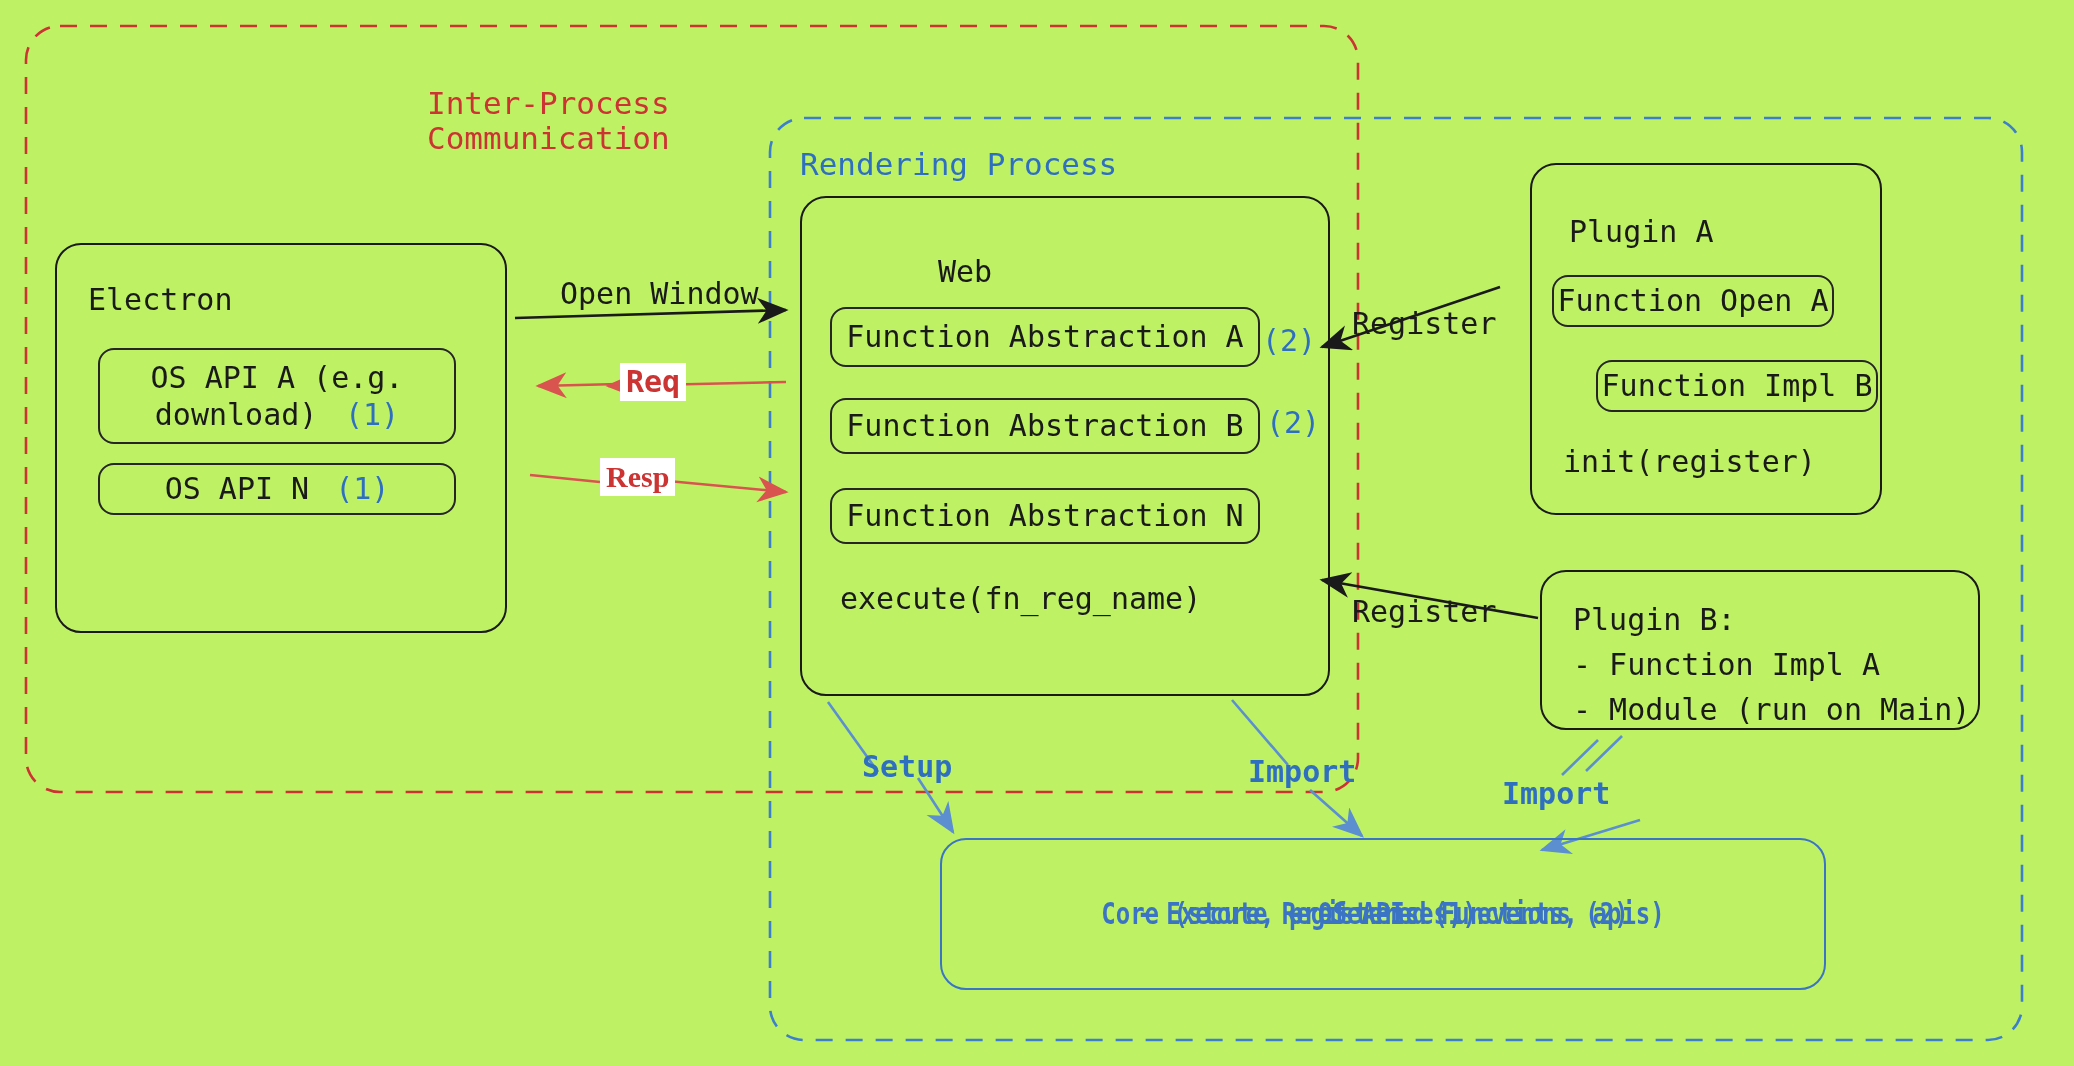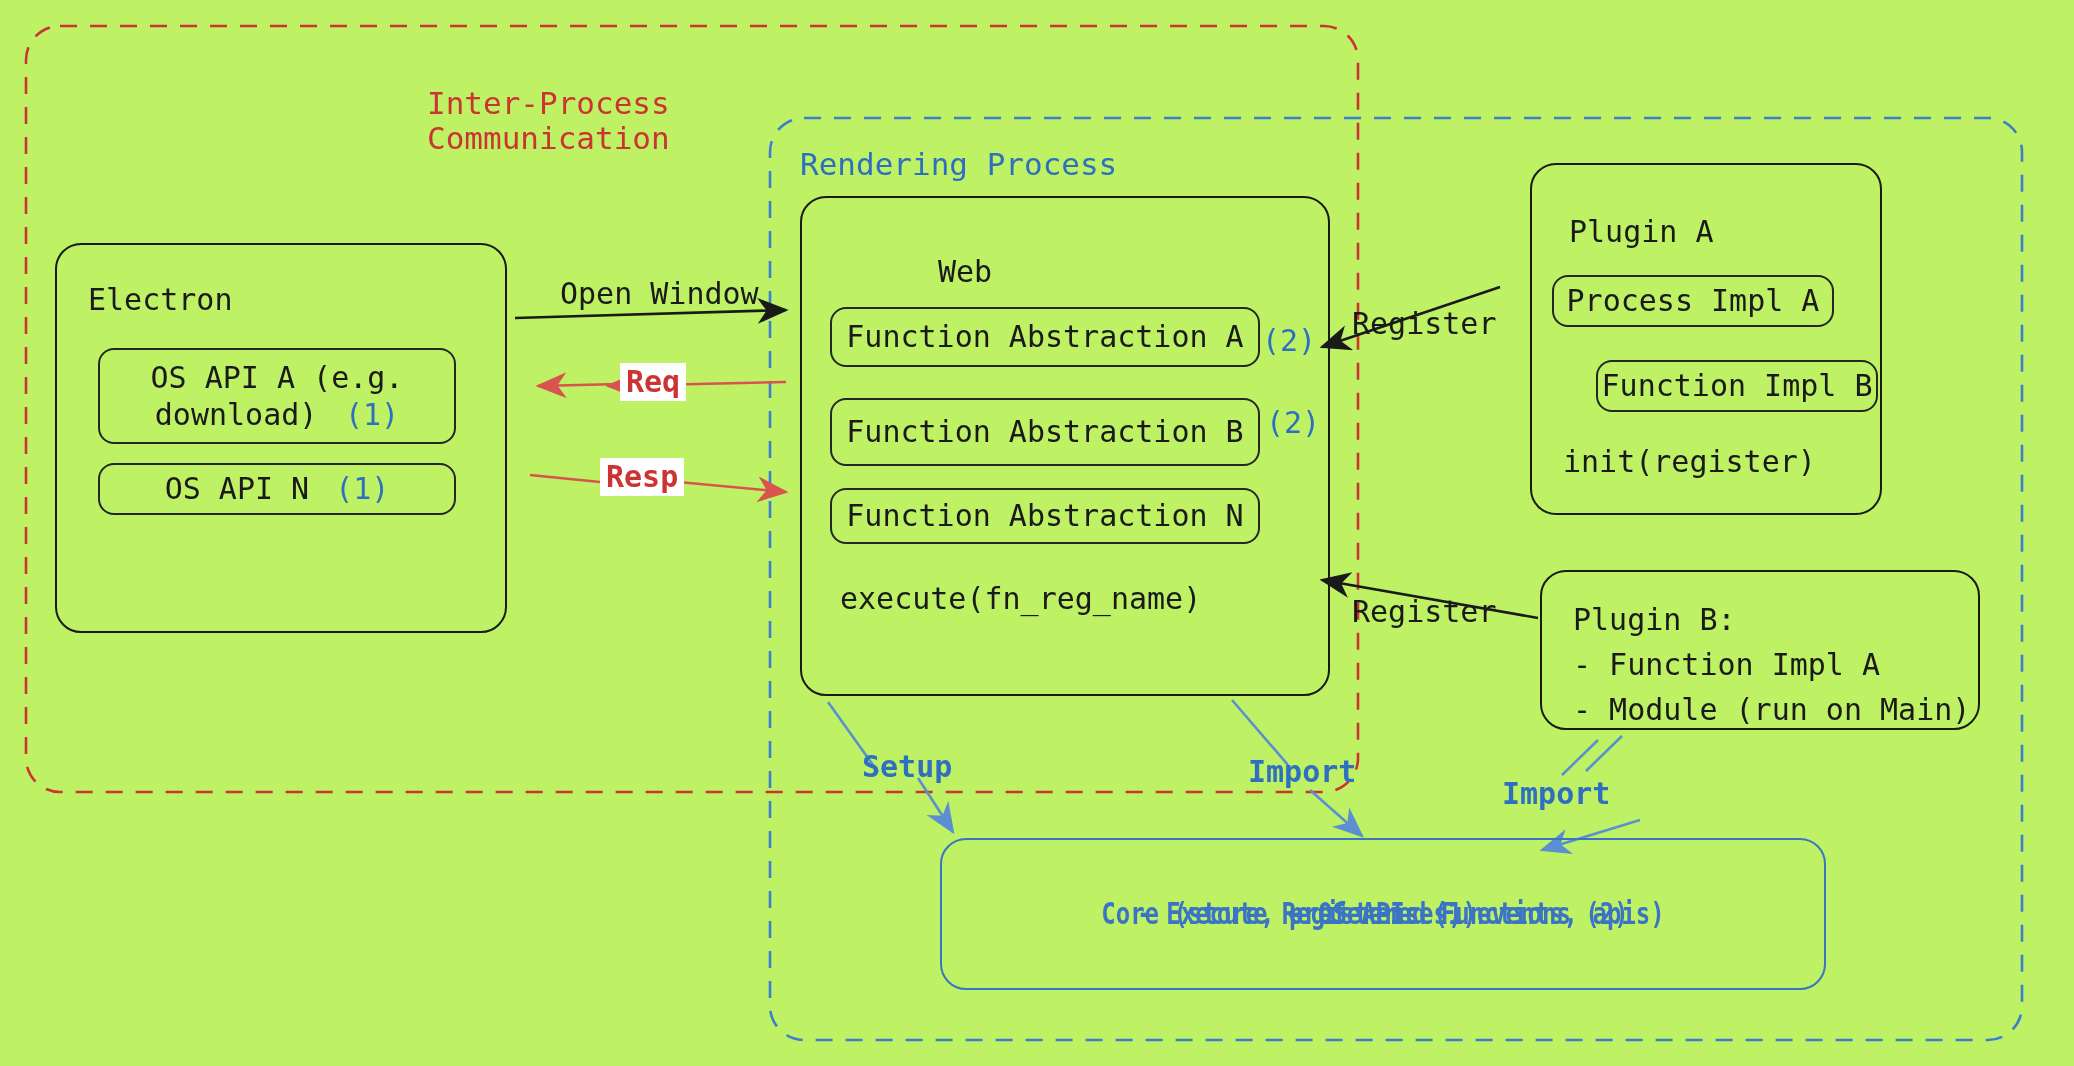--- a/index.html
+++ b/index.html
@@ -167,36 +167,36 @@
   </div>
 
   <div class="box" style="left:800px; top:196px; width:530px; height:500px;"></div>
   <div class="lbl" style="left:938px; top:253px;">Web</div>
 
   <div class="inner-box" style="left:830px; top:307px; width:430px; height:60px;">
     <span class="lbl" style="position:relative; left:0; top:0;">Function Abstraction A</span>
   </div>
   <div class="lbl lbl-num" style="left:1262px; top:322px;">(2)</div>
 
-  <div class="inner-box" style="left:830px; top:398px; width:430px; height:68px;">
+  <div class="inner-box" style="left:830px; top:398px; width:430px; height:56px;">
     <span class="lbl" style="position:relative; left:0; top:0;">Function Abstraction B</span>
   </div>
   <div class="lbl lbl-num" style="left:1266px; top:404px;">(2)</div>
 
   <div class="inner-box" style="left:830px; top:488px; width:430px; height:56px;">
     <span class="lbl" style="position:relative; left:0; top:0;">Function Abstraction N</span>
   </div>
 
   <div class="lbl" style="left:840px; top:580px;">execute(fn_reg_name)</div>
 
   <div class="box" style="left:1530px; top:163px; width:352px; height:352px;"></div>
   <div class="lbl" style="left:1563px; top:213px;margin-left:6px;">Plugin A</div>
 
   <div class="inner-box" style="left:1552px; top:275px; width:282px; height:52px;">
-    <span class="lbl" style="position:relative; left:0; top:0;">Process Impl A</span>
+    <span class="lbl" style="position:relative; left:0; top:0;">Function Open A</span>
   </div>
   <div class="inner-box" style="left:1596px; top:360px; width:282px; height:52px;">
     <span class="lbl" style="position:relative; left:0; top:0;">Function Impl B</span>
   </div>
   <div class="lbl" style="left:1563px; top:443px;">init(register)</div>
 
   <div class="box" style="left:1540px; top:570px; width:440px; height:160px;"></div>
   <div class="lbl" style="left:1573px; top:601px;">Plugin B:</div>
   <div class="lbl" style="left:1573px; top:646px;">- Function Impl A</div>
   <div class="lbl" style="left:1573px; top:691px;">- Module (run on Main)</div>
@@ -204,21 +204,21 @@
   <div class="core-box" style="left:940px; top:838px; width:886px; height:152px;">
     <div class="core-txt">Core (store, preferences, events, apis)</div>
     <div class="core-txt">- OS APIs (1)</div>
     <div class="core-txt">- Execute Registered Functions (2)</div>
   </div>
 
   <div class="lbl" style="left:560px; top:275px;">Open Window</div>
 
   <div class="lbl lbl-red" style="left:620px; top:363px; background:#fff; padding:0 6px; font-weight:bold;">Req</div>
 
-  <div class="lbl lbl-red" style="left:600px; top:458px; background:#fff; padding:0 6px; font-weight:bold;">Resp</div>
+  <div class="lbl lbl-red" style="left:600px; top:458px; background:#fff; padding:0 6px; font-weight:bold;font-family:Liberation Serif, serif;">Resp</div>
 
   <div class="lbl" style="left:1352px; top:305px;">Register</div>
 
   <div class="lbl" style="left:1352px; top:593px;">Register</div>
 
   <div class="lbl lbl-blue" style="left:862px; top:748px; font-weight:bold;">Setup</div>
 
   <div class="lbl lbl-blue" style="left:1248px; top:753px; font-weight:bold;">Import</div>
 
   <div class="lbl lbl-blue" style="left:1502px; top:775px; font-weight:bold;">Import</div>

